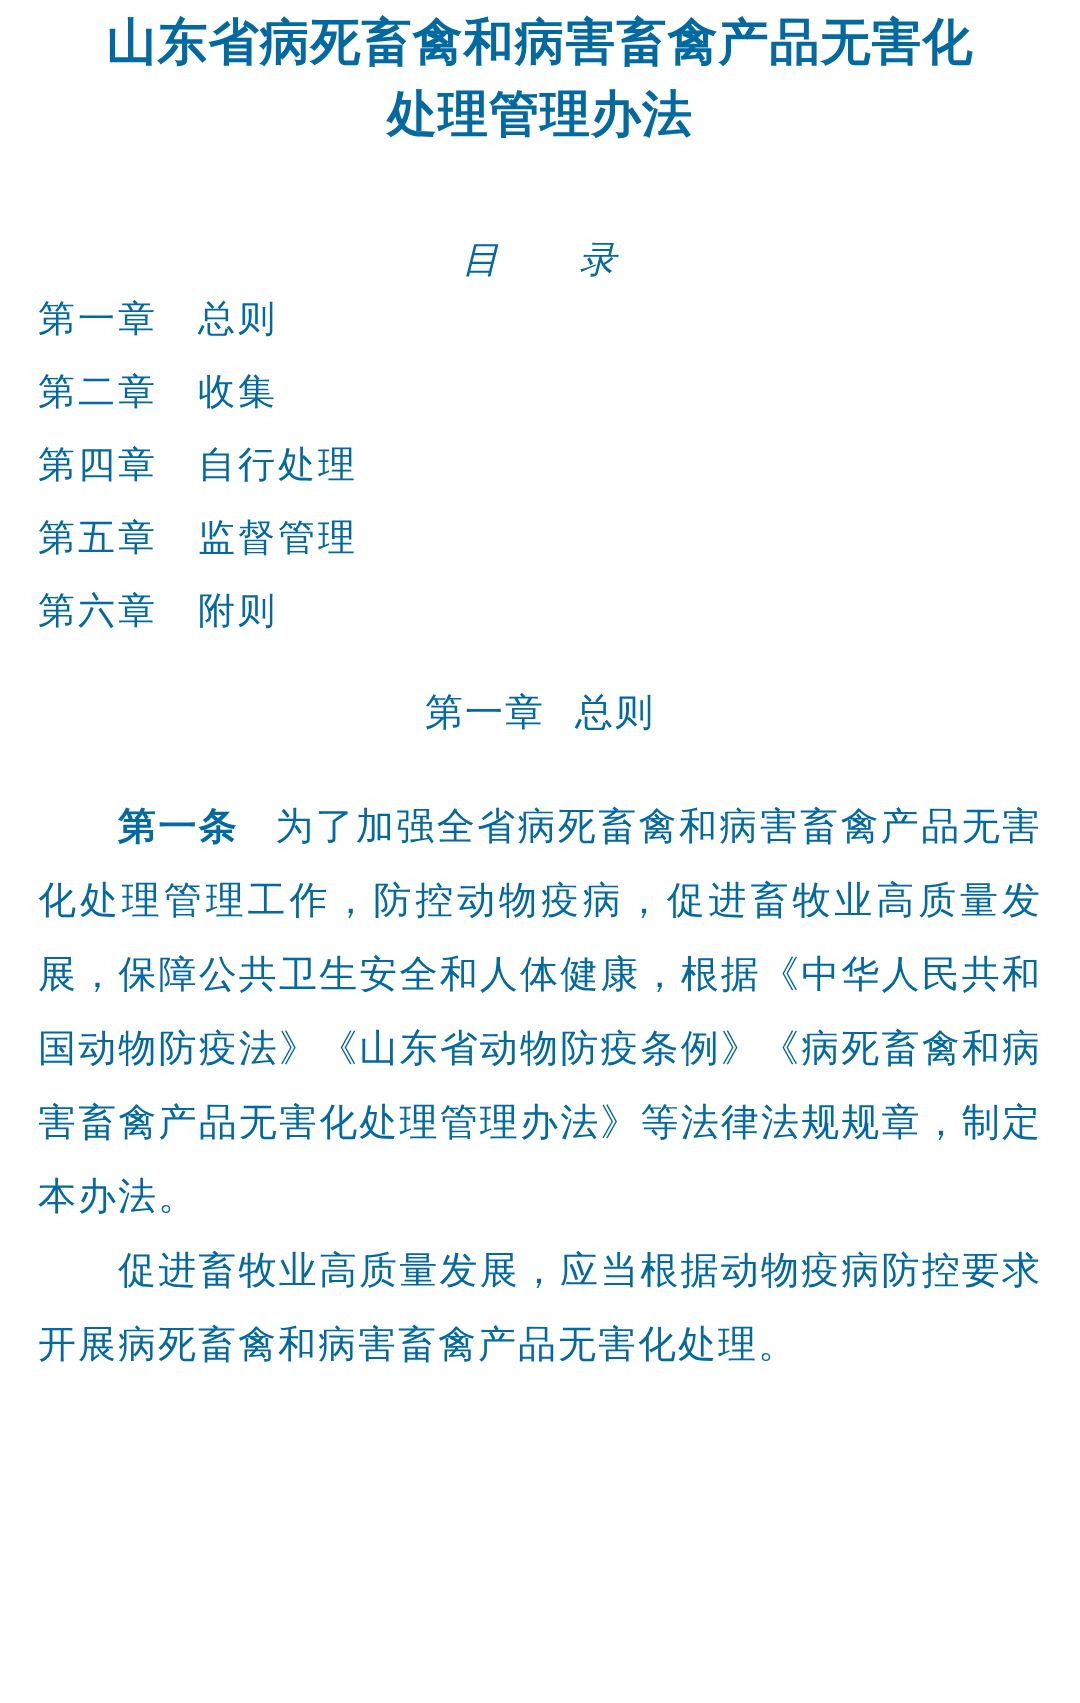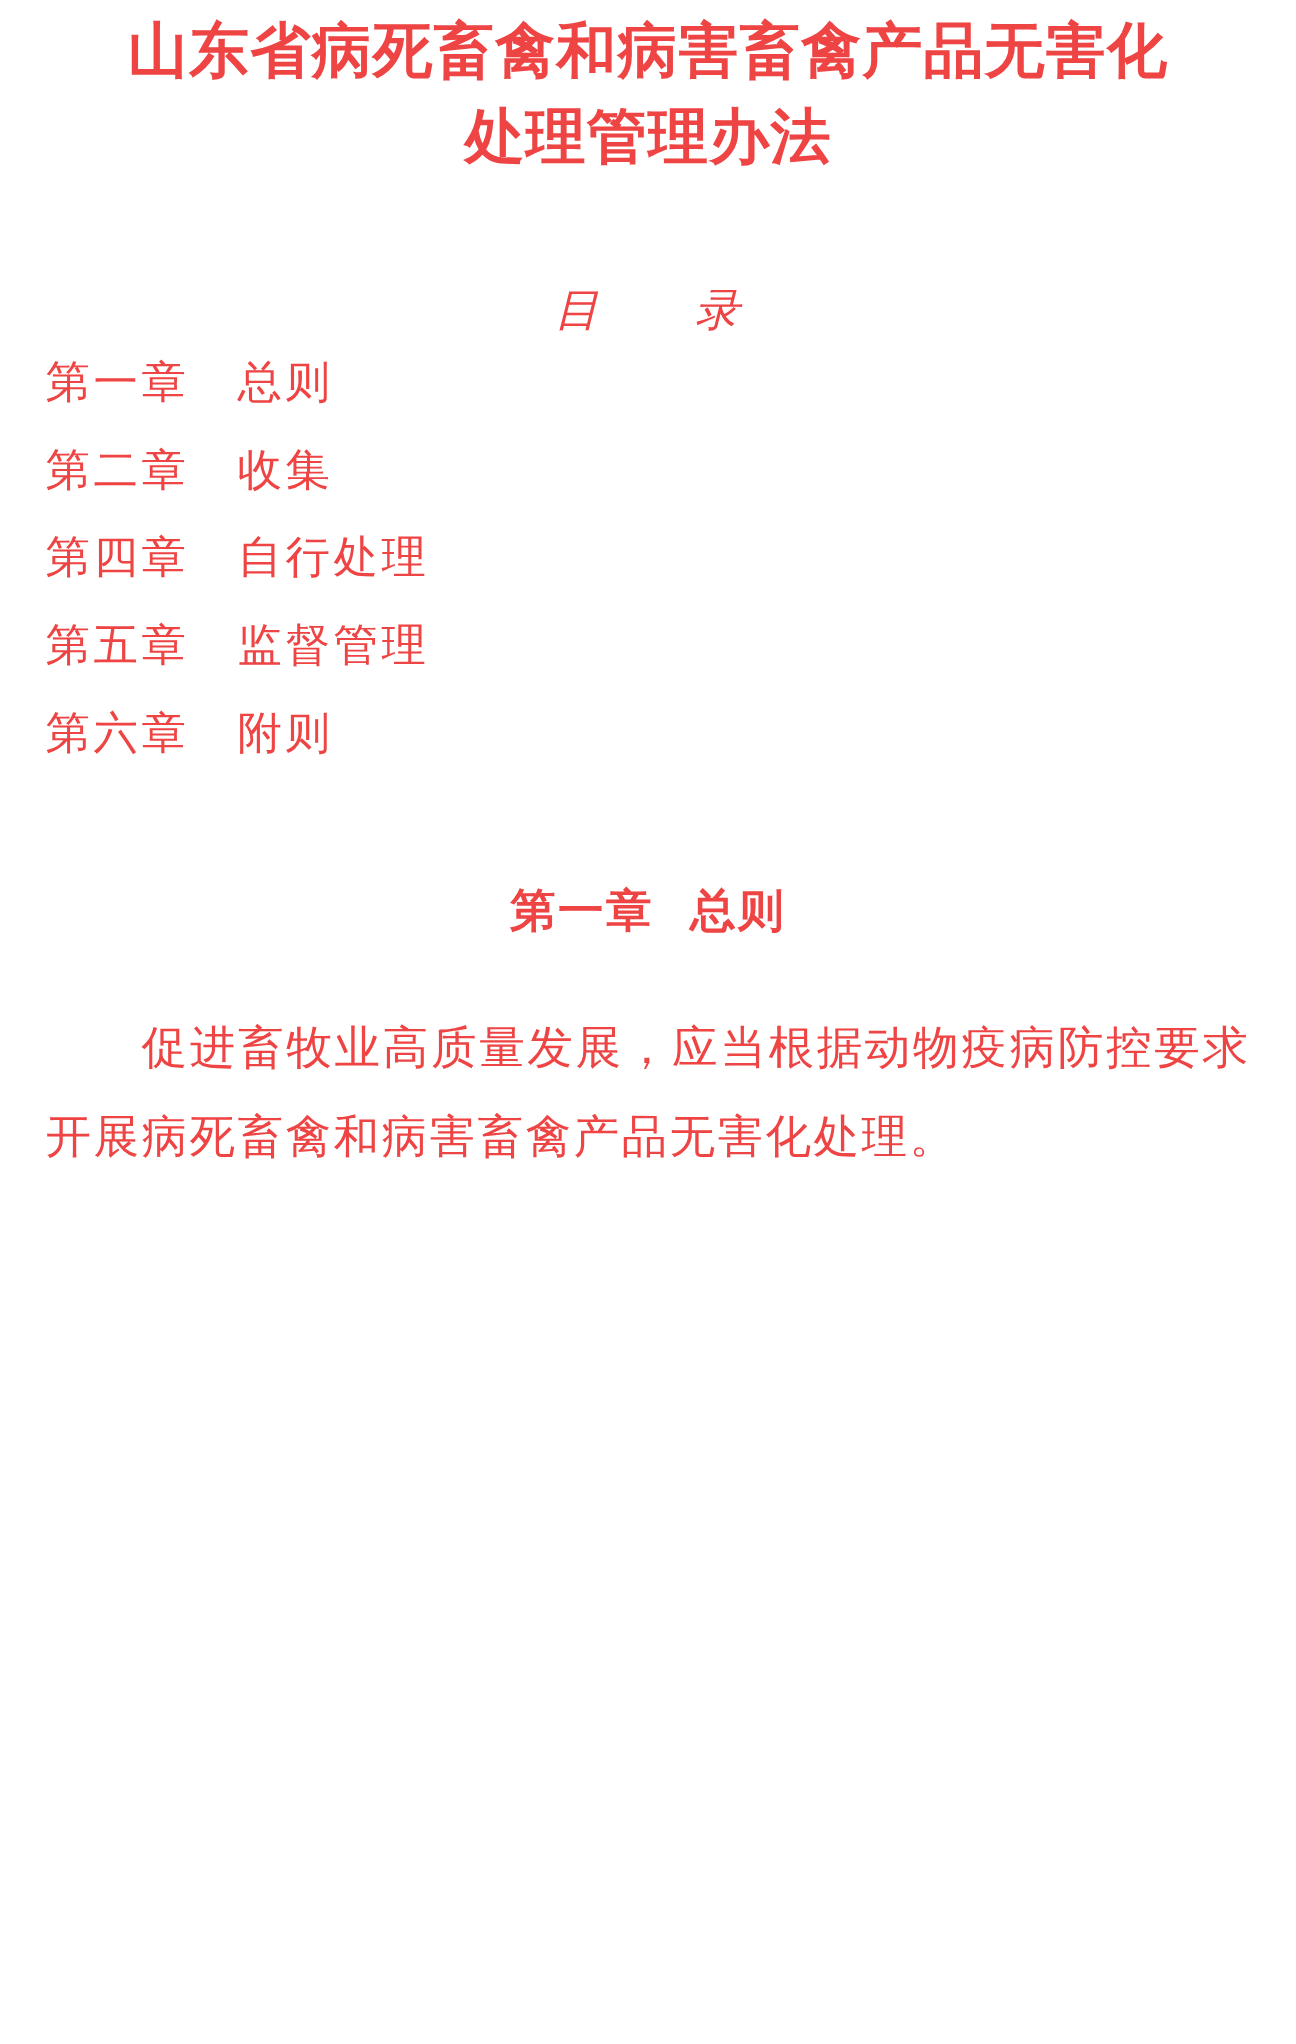--- a/index.html
+++ b/index.html
@@ -9,21 +9,21 @@
   }
   .page {
     position: relative;
     width: 1080px;
     height: 1703px;
     margin: 0 auto;
     box-sizing: border-box;
     padding: 0 38px;
     overflow: hidden;
     background: #ffffff;
-    color: #ef4444;
+    color: #0369a1;
     font-family: "Liberation Serif", "DejaVu Serif", serif;
   }
   .doc-title {
     margin: 0;
     padding-top: 6px;
     text-align: center;
     font-size: 50px;
     line-height: 72px;
     font-weight: bold;
     letter-spacing: 1px;
@@ -46,25 +46,25 @@
     height: 73px;
     display: flex;
     align-items: center;
     font-size: 37px;
     letter-spacing: 3px;
   }
   .toc-item-title {
     margin-left: 40px;
   }
   .chapter-heading {
-    margin-top: 90px;
+    margin-top: 42px;
     text-align: center;
     font-size: 38px;
     line-height: 46px;
-    font-weight: bold;
+    font-weight: normal;
     letter-spacing: 2px;
   }
   .chapter-name {
     margin-left: 30px;
   }
   .doc-body {
     margin-top: 54px;
     font-size: 38px;
     line-height: 74px;
     letter-spacing: 2px;
@@ -111,17 +111,18 @@
       </li>
     <li class="toc-item">
         <span class="toc-item-chapter">第六章</span>
         <span class="toc-item-title">附则</span>
       </li>
   </ul>
 
   <div class="chapter-heading"><span class="chapter-number">第一章</span><span class="chapter-name">总则</span></div>
 
   <div class="doc-body">
+    <p><span class="art-label">第一条</span><span class="art-text">为了加强全省病死畜禽和病害畜禽产品无害化处理管理工作，防控动物疫病，促进畜牧业高质量发展，保障公共卫生安全和人体健康，根据《中华人民共和国动物防疫法》《山东省动物防疫条例》《病死畜禽和病害畜禽产品无害化处理管理办法》等法律法规规章，制定本办法。</span></p>
     <p><span class="art-label"></span><span class="art-text">促进畜牧业高质量发展，应当根据动物疫病防控要求开展病死畜禽和病害畜禽产品无害化处理。</span></p>
 
   </div>
 
 </div>
 
 </body></html>

